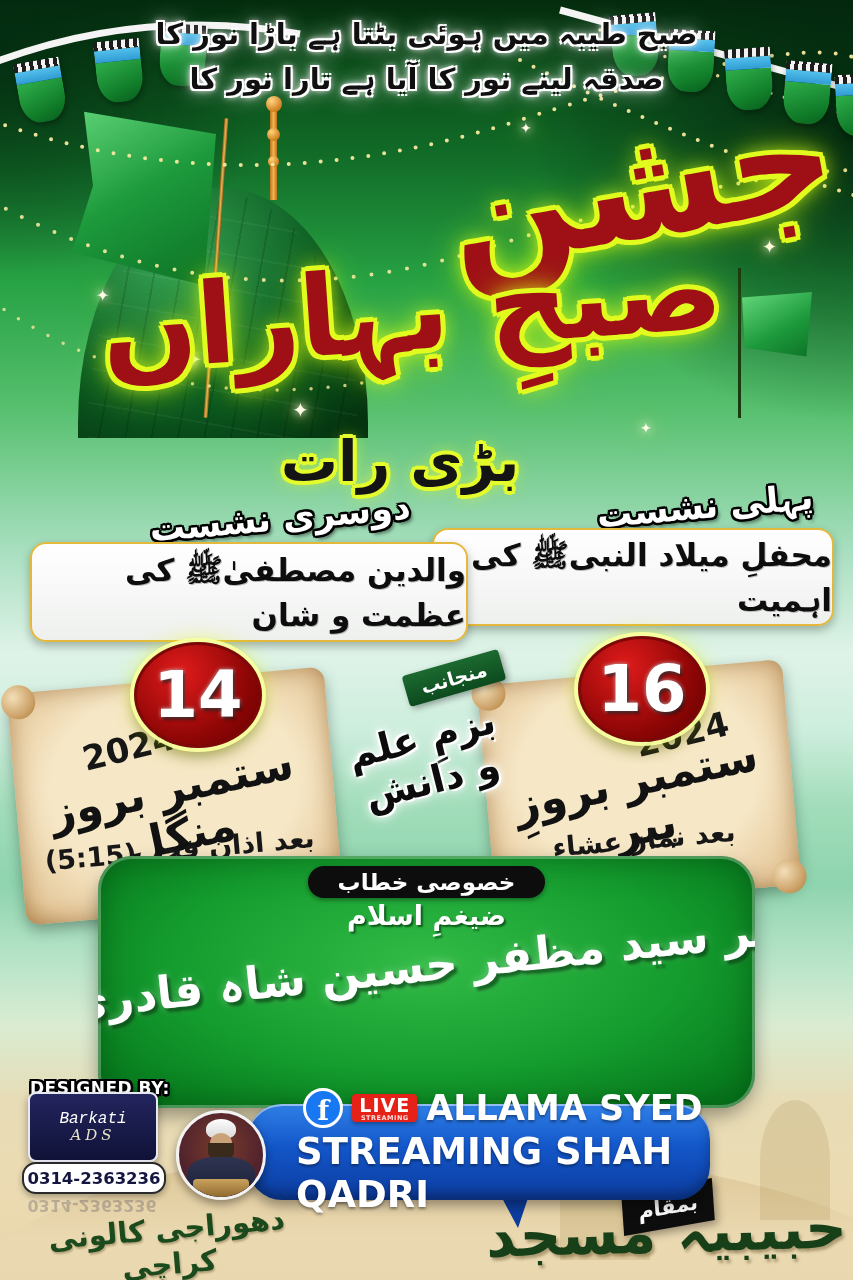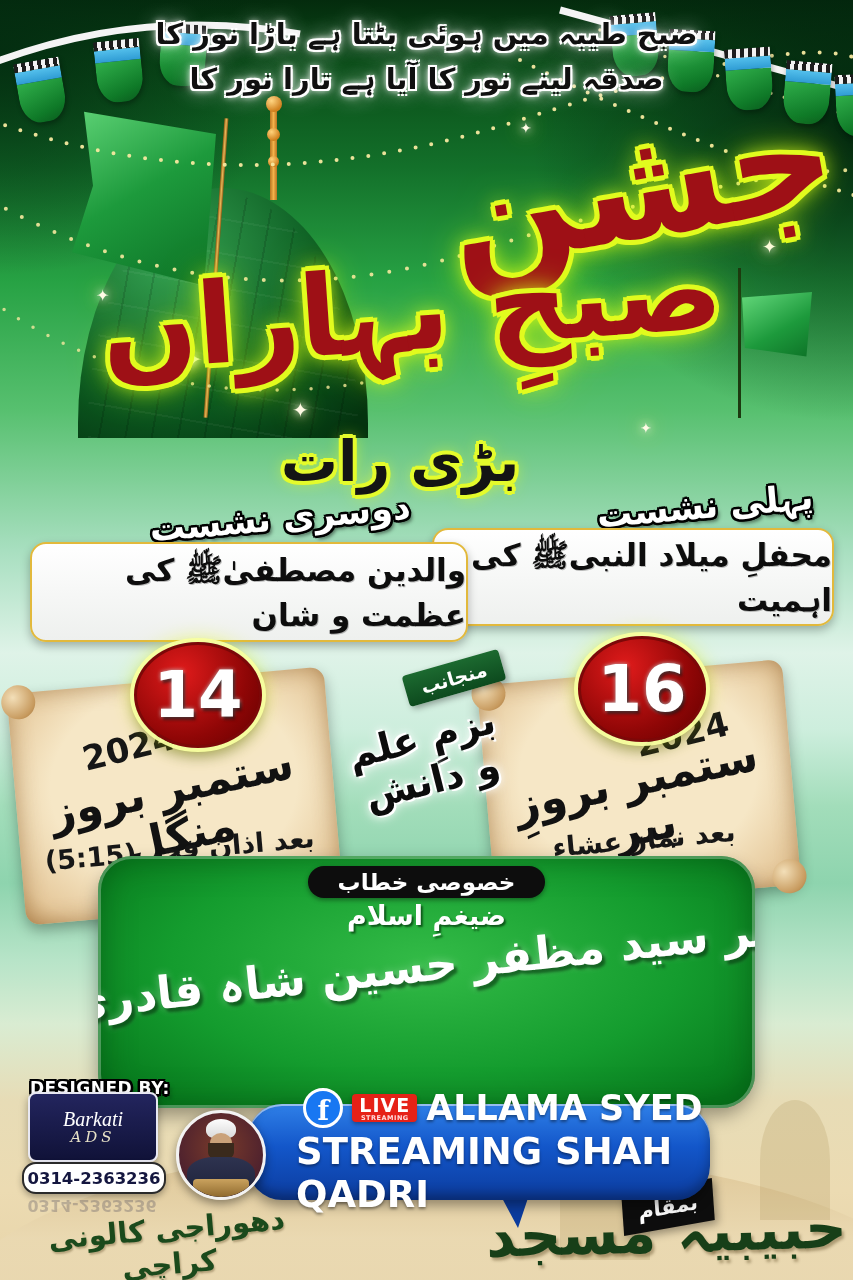--- a/index.html
+++ b/index.html
@@ -123,21 +123,21 @@
   .speaker-name{margin-top:8px;font-size:45px;font-weight:bold;color:#fff;direction:rtl;
     white-space:nowrap;transform:rotate(-6deg);
     text-shadow:3px 4px 3px rgba(0,55,10,.65),0 0 10px rgba(255,255,255,.35);}
 
   
   .designed-label{left:30px;top:1070px;font-size:17px;font-weight:bold;letter-spacing:.5px;margin-top:8px;}
   .designed-card{left:28px;top:1092px;width:126px;height:66px;border-radius:8px;
     background:linear-gradient(180deg,#23255e,#101238);border:2px solid #e8e8f2;
     display:flex;flex-direction:column;align-items:center;justify-content:center;
     box-shadow:0 4px 8px rgba(0,0,0,.35);}
-  .designed-name{font-family:Liberation Serif, serif;font-style:italic;font-size:20px;
+  .designed-name{font-family:Liberation Mono, monospace;font-style:italic;font-size:16px;
     color:#fff;line-height:1;}
   .designed-sub{font-family:"DejaVu Serif",serif;font-style:italic;font-size:15px;
     color:#e8e2c8;letter-spacing:4px;line-height:1.1;}
   .phone-pill{left:22px;top:1162px;width:140px;height:28px;border-radius:14px;background:#fff;
     border:2px solid #2a2a2a;display:flex;align-items:center;justify-content:center;
     box-shadow:0 3px 6px rgba(0,0,0,.3);}
   .phone-pill span{font-size:16.5px;font-weight:bold;color:#14163f;}
   .phone-refl{left:22px;top:1196px;width:140px;text-align:center;font-size:16px;
     font-weight:bold;color:#14163f;opacity:.22;transform:scaleY(-1);}
 

